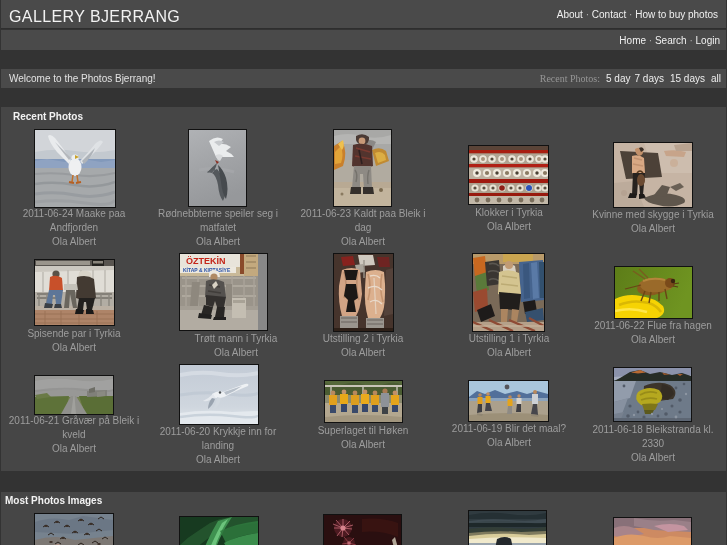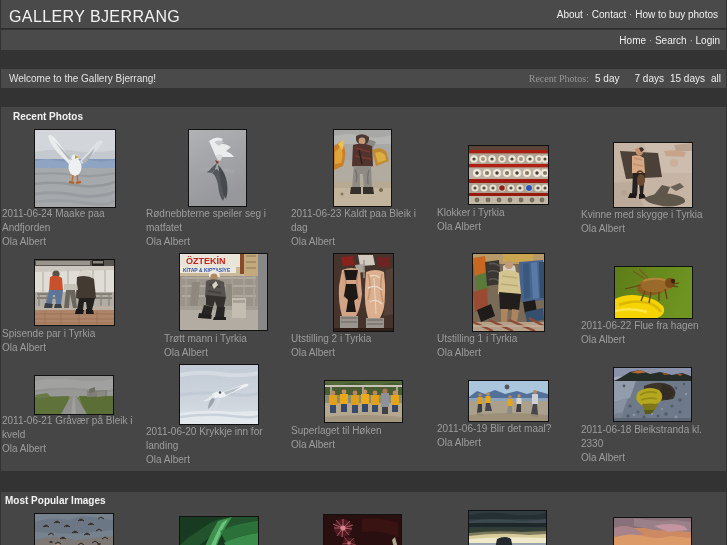--- a/index.html
+++ b/index.html
@@ -16,37 +16,37 @@
 .welcome { position:absolute; left:1px; top:69px; width:725px; height:19px; background:#4a4a4a; }
 .welcome .wtext { position:absolute; left:8px; top:4px; font-size:10px; color:#e2e2e2; }
 .welcome .rlinks { position:absolute; right:5px; top:4px; font-size:10px; color:#ededed; }
 .welcome .rlinks .lab { color:#969696;font-family:Liberation Serif, serif; }
 .box1 { position:absolute; left:1px; top:107px; width:725px; height:364px; background:#464646; }
 .box2 { position:absolute; left:1px; top:492px; width:725px; height:53px; background:#464646; }
 .h1 { position:absolute; left:5px; top:111px; font-size:10px; font-weight:bold; color:#f2f2f2;margin-left:8px; }
 .h2 { position:absolute; left:5px; top:495px; font-size:10px; font-weight:bold; color:#f2f2f2; }
 .th { position:absolute; border:1px solid #111; background:#888; overflow:hidden; }
 .th svg { display:block; }
-.cap { position:absolute; width:144px; text-align:left; font-size:10px; line-height:13.8px; color:#9d9d9d; }
+.cap { position:absolute; width:144px; text-align:center; font-size:10px; line-height:13.8px; color:#9d9d9d; }
 </style>
 </head>
 <body>
 <div class="bar1"></div>
 <div class="bar2"></div>
 <div class="box1"></div>
 <div class="box2"></div>
 <div class="title">GALLERY BJERRANG</div>
 <div class="toplinks">About <span class="sep">·</span> Contact <span class="sep">·</span> How to buy photos</div>
 <div class="bar2links">Home <span class="sep">·</span> Search <span class="sep">·</span> Login</div>
 <div class="welcome">
-  <div class="wtext">Welcome to the Gallery Bjerrang!</div>
-  <div class="rlinks"><span class="lab">Recent Photos:</span><span style="margin-left:6px">5 day</span><span style="margin-left:15px">7 days</span><span style="margin-left:6px">15 days</span><span style="margin-left:6px">all</span></div>
+  <div class="wtext">Welcome to the Photos Bjerrang!</div>
+  <div class="rlinks"><span class="lab">Recent Photos:</span><span style="margin-left:6px">5 day</span><span style="margin-left:4px">7 days</span><span style="margin-left:6px">15 days</span><span style="margin-left:6px">all</span></div>
 </div>
 <div class="h1">Recent Photos</div>
-<div class="h2">Most Popular Images</div>
+<div class="h2">Most Photos Images</div>
 
 <div class="th" style="left:34px; top:129px; width:82px; height:79px;" id="t11">
     <svg width="80" height="77" viewBox="0 0 80 77">
 <rect width="80" height="77" fill="#aeb1b3"></rect>
 <rect width="80" height="32" fill="#d2d5d9"></rect>
 <path d="M0,22 Q20,18 40,21 T80,20 V32 H0 Z" fill="#c3c9cf"></path>
 <rect y="29" width="80" height="10" fill="#8299bb"></rect>
 <path d="M0,31 L12,29 30,32 48,29 66,32 80,30 V39 H0 Z" fill="#8fa3c2"></path>
 <rect y="38" width="80" height="39" fill="#a6a9ab"></rect>
 <path d="M0,44 Q20,42 40,45 T80,43" stroke="#989b9e" stroke-width="2" fill="none"></path>

